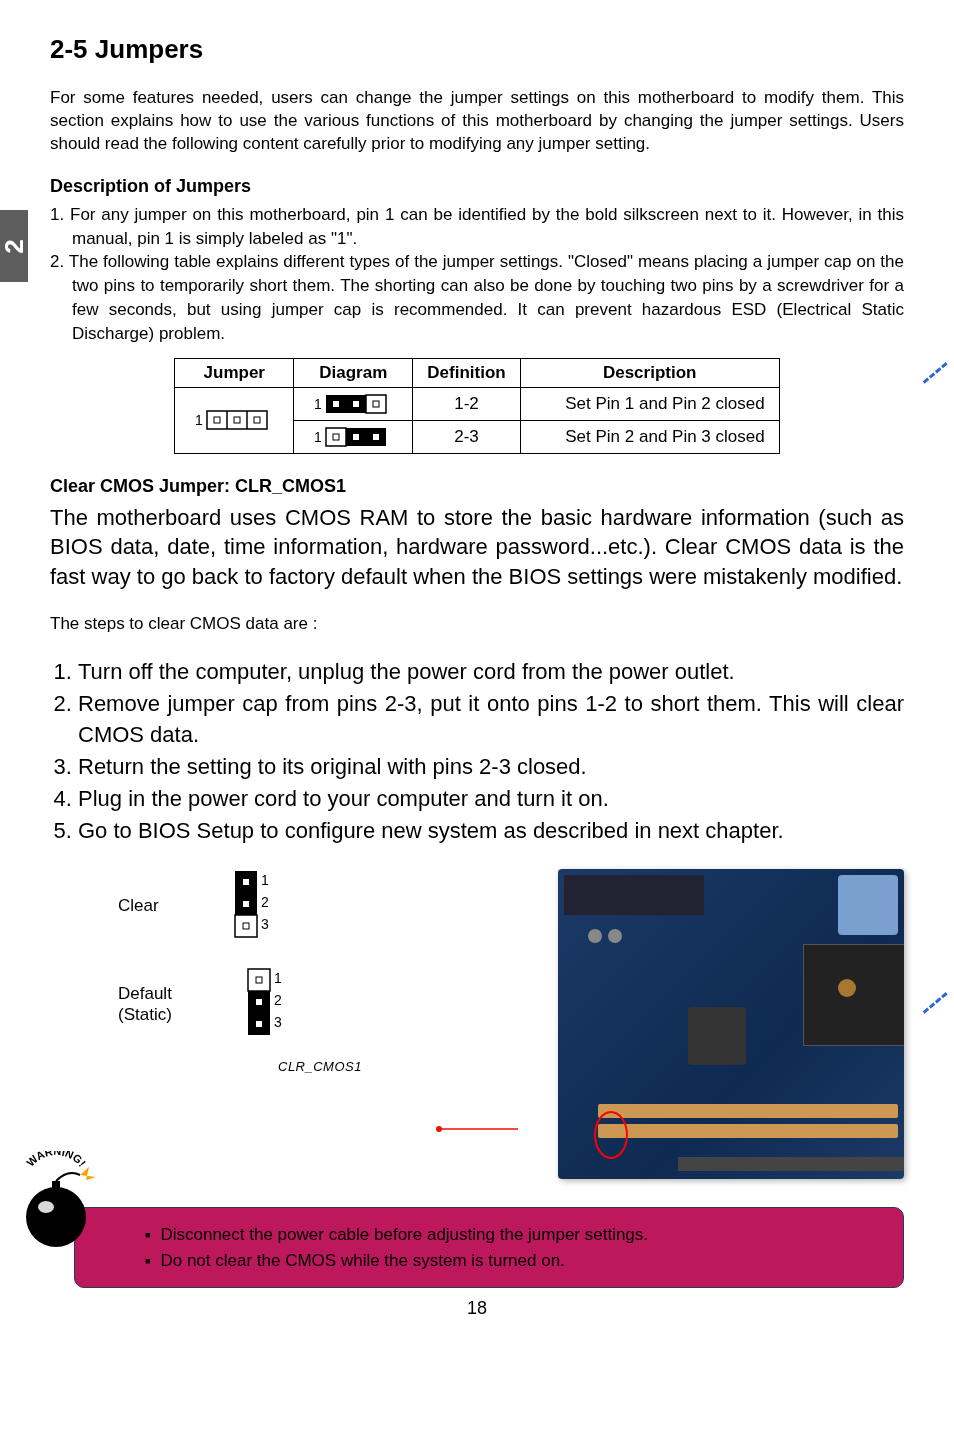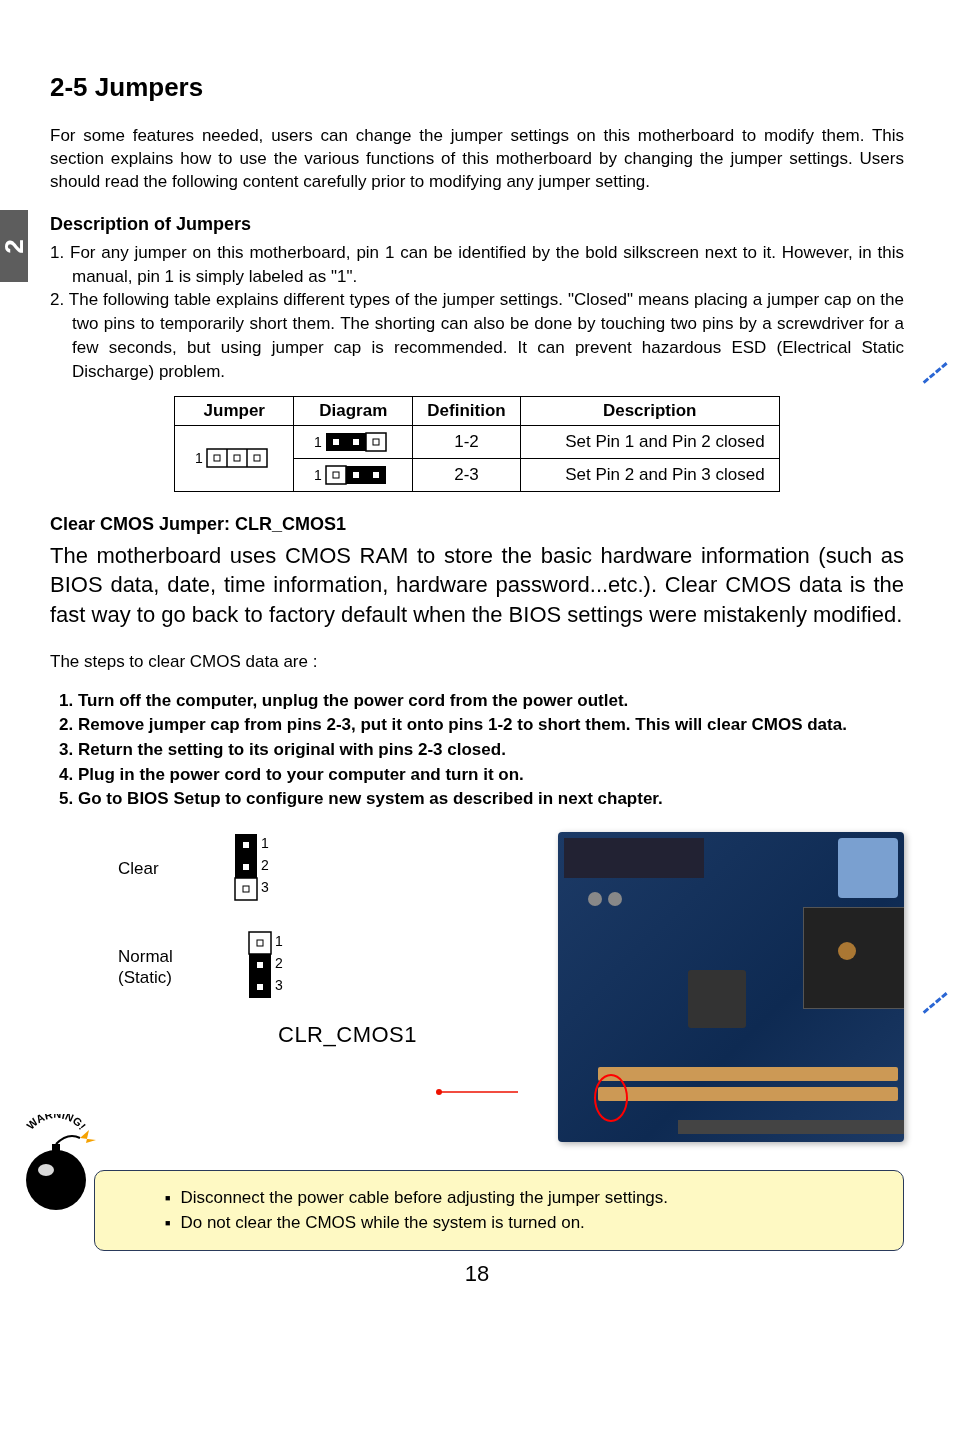--- a/index.html
+++ b/index.html
@@ -5,21 +5,21 @@
   body {
     margin: 0;
     padding: 0;
     font-family: Arial, Helvetica, sans-serif;
     background: #fff;
     color: #000;
     width: 954px;
     position: relative;
   }
   .page {
-    padding: 72px 50px 30px 50px;
+    padding: 34px 50px 30px 50px;
     position: relative;
   }
   .chapter-tab {
     position: absolute;
     left: 0;
     top: 210px;
     width: 28px;
     height: 72px;
     background: #5d5d5d;
     color: #fff;
@@ -82,45 +82,44 @@
     font-size: 22px;
     line-height: 1.35;
     text-align: justify;
     margin-bottom: 22px;
   }
   .steps-lead {
     font-size: 17px;
     margin-bottom: 4px;
   }
   .steps {
-    font-size: 17px;
+    font-size: 22px;
     line-height: 1.45;
     padding-left: 28px;
-    font-weight: bold;
   }
   .steps li { margin: 0; text-align: justify; }
   
   .diagram-row {
     display: flex;
     align-items: flex-start;
     margin-top: 20px;
     gap: 10px;
   }
   .left-diagrams {
     width: 350px;
     padding-left: 68px;
   }
   .dg {
     display: flex;
     align-items: center;
     gap: 70px;
     margin-bottom: 24px;
   }
   .dg-label { font-size: 17px; line-height: 1.25; }
-  .dg-name { font-size: 22px; letter-spacing: 0.5px; margin-left: 160px; margin-top:-6px; }
+  .dg-name { font-size: 13px; letter-spacing: 0.5px; margin-left: 160px; margin-top:-6px;font-style:italic; }
   .vpins { position: relative; }
   .mobo {
     width: 400px;
     height: 310px;
     background: linear-gradient(135deg,#1c3a66 0%, #0e2a52 60%, #1c3a66 100%);
     border-radius: 4px;
     position: relative;
     margin-left: 30px;
     box-shadow: 2px 2px 6px rgba(0,0,0,0.3);
     overflow: hidden;
@@ -142,33 +141,33 @@
   }
   .bomb {
     position: absolute;
     left: -44px;
     top: -56px;
     width: 100px;
     height: 100px;
   }
   .bomb svg { width: 100%; height: 100%; }
   .warn-box {
-    margin-left: 44px;
+    margin-left: 24px;
     border: 1.6px solid #2a3a5a;
     border-radius: 10px;
     padding: 14px 20px 14px 58px;
-    background: #fef9c3;
+    background: #be185d;
     box-shadow: 0 0 0 rgba(0,0,0,0);
   }
   .warn-box ul { margin: 0; padding-left: 12px; list-style: none; }
   .warn-box li::before { content:"■"; font-size: 9px; position: relative; top:-2px; margin-right: 10px; }
   .warn-box li { font-size: 17px; line-height: 1.5; }
   .pagenum {
     text-align: center;
-    font-size: 22px;
+    font-size: 18px;
     margin-top: 10px;
   }
   
   .dash-mark {
     position: absolute;
     right: 0;
     width: 30px;
     height: 12px;
     border-top: 3px dashed #2a66d4;
     transform: rotate(-40deg);
@@ -268,21 +267,21 @@
             <rect x="6" y="46" width="22" height="22" fill="none" stroke="#000" stroke-width="1.5"></rect>
             <rect x="14" y="54" width="6" height="6" fill="none" stroke="#000"></rect>
             <text x="32" y="16" font-size="14">1</text>
             <text x="32" y="38" font-size="14">2</text>
             <text x="32" y="60" font-size="14">3</text>
           </svg>
         </div>
       </div>
       <div class="dg">
         <div class="dg-label">
-          <span>Normal</span><br>
+          <span>Default</span><br>
           <span>(Static)</span>
         </div>
         <div class="vpins">
           <svg width="48" height="70">
             <rect x="6" y="2" width="22" height="22" fill="none" stroke="#000" stroke-width="1.5"></rect>
             <rect x="14" y="10" width="6" height="6" fill="none" stroke="#000"></rect>
             <rect x="6" y="24" width="22" height="44" fill="#000"></rect>
             <rect x="14" y="32" width="6" height="6" fill="#fff"></rect>
             <rect x="14" y="54" width="6" height="6" fill="#fff"></rect>
             <text x="32" y="16" font-size="14">1</text>

